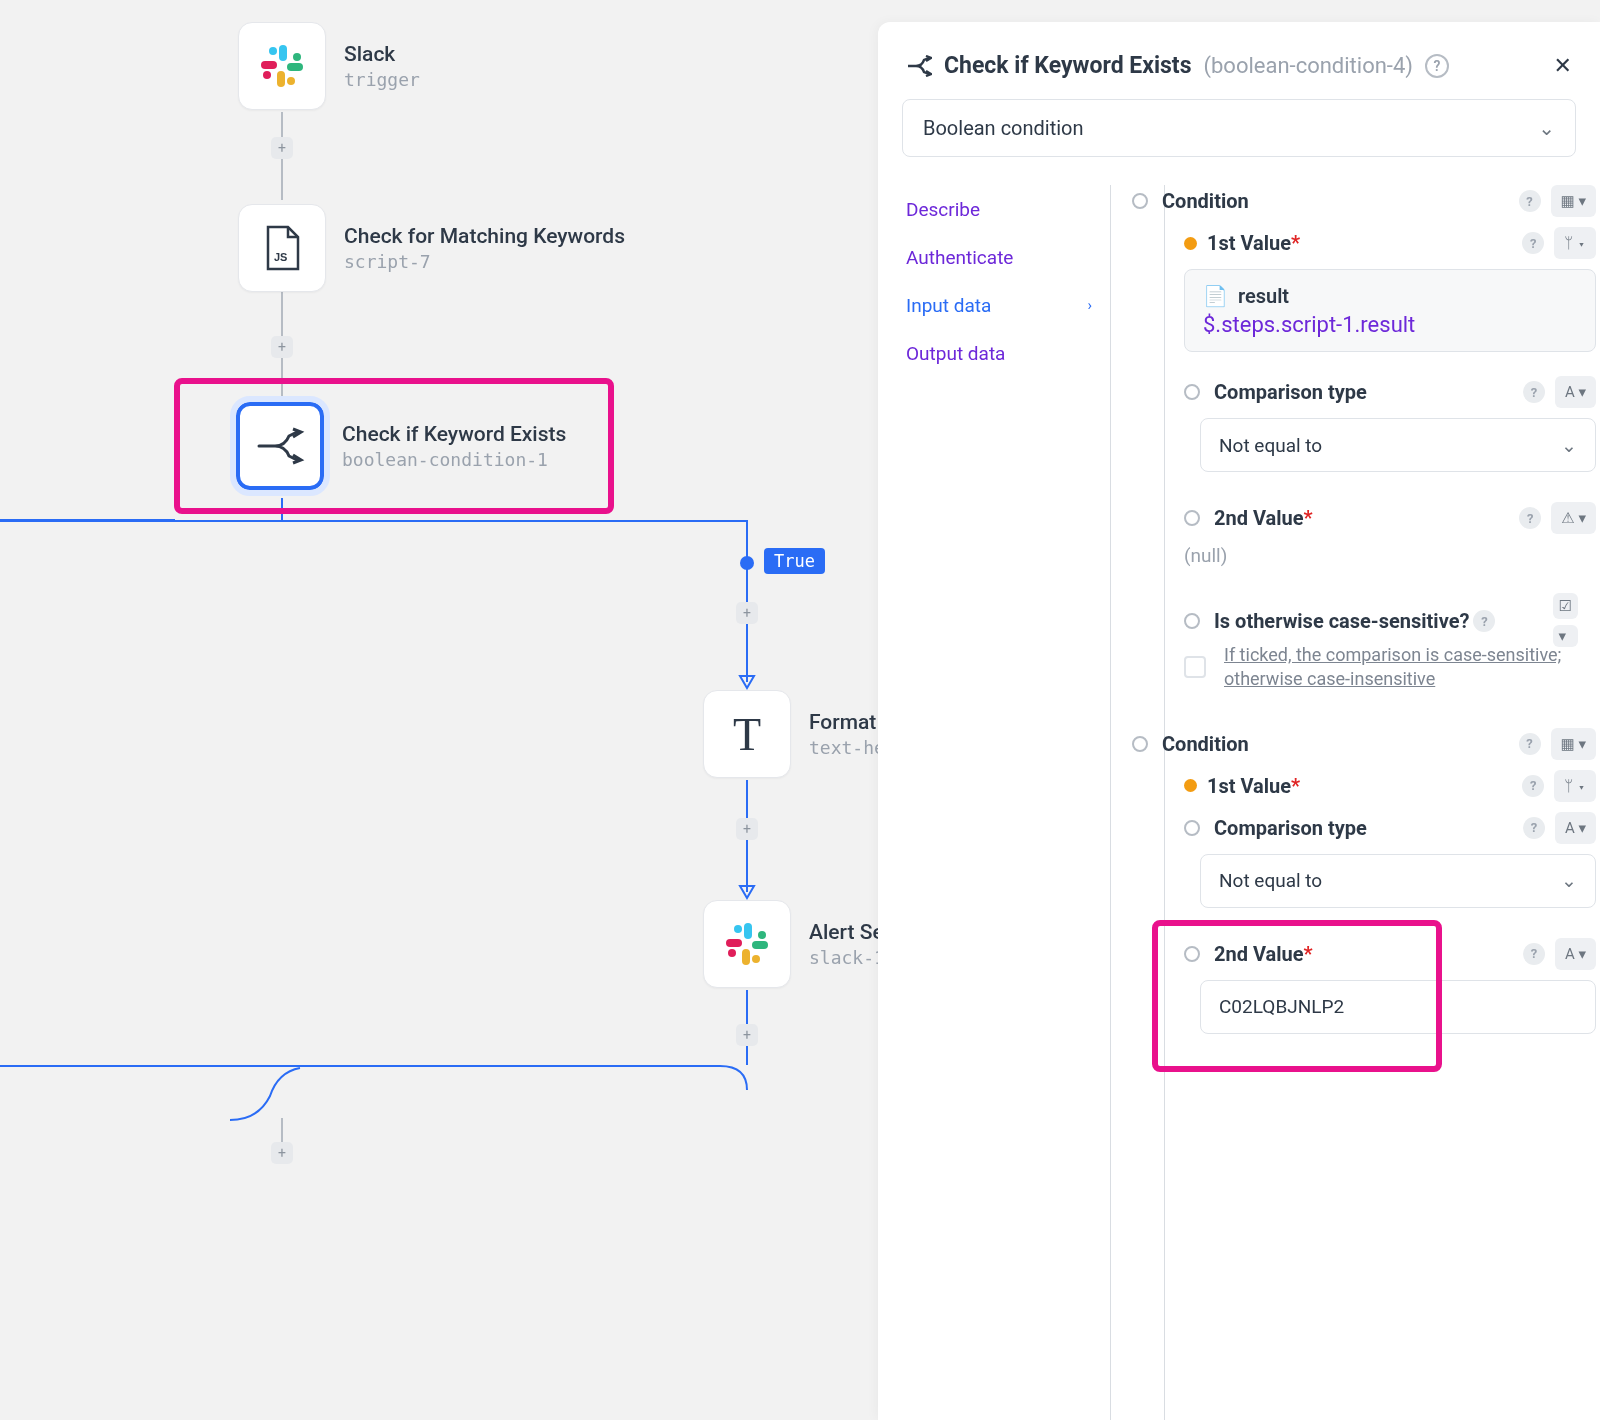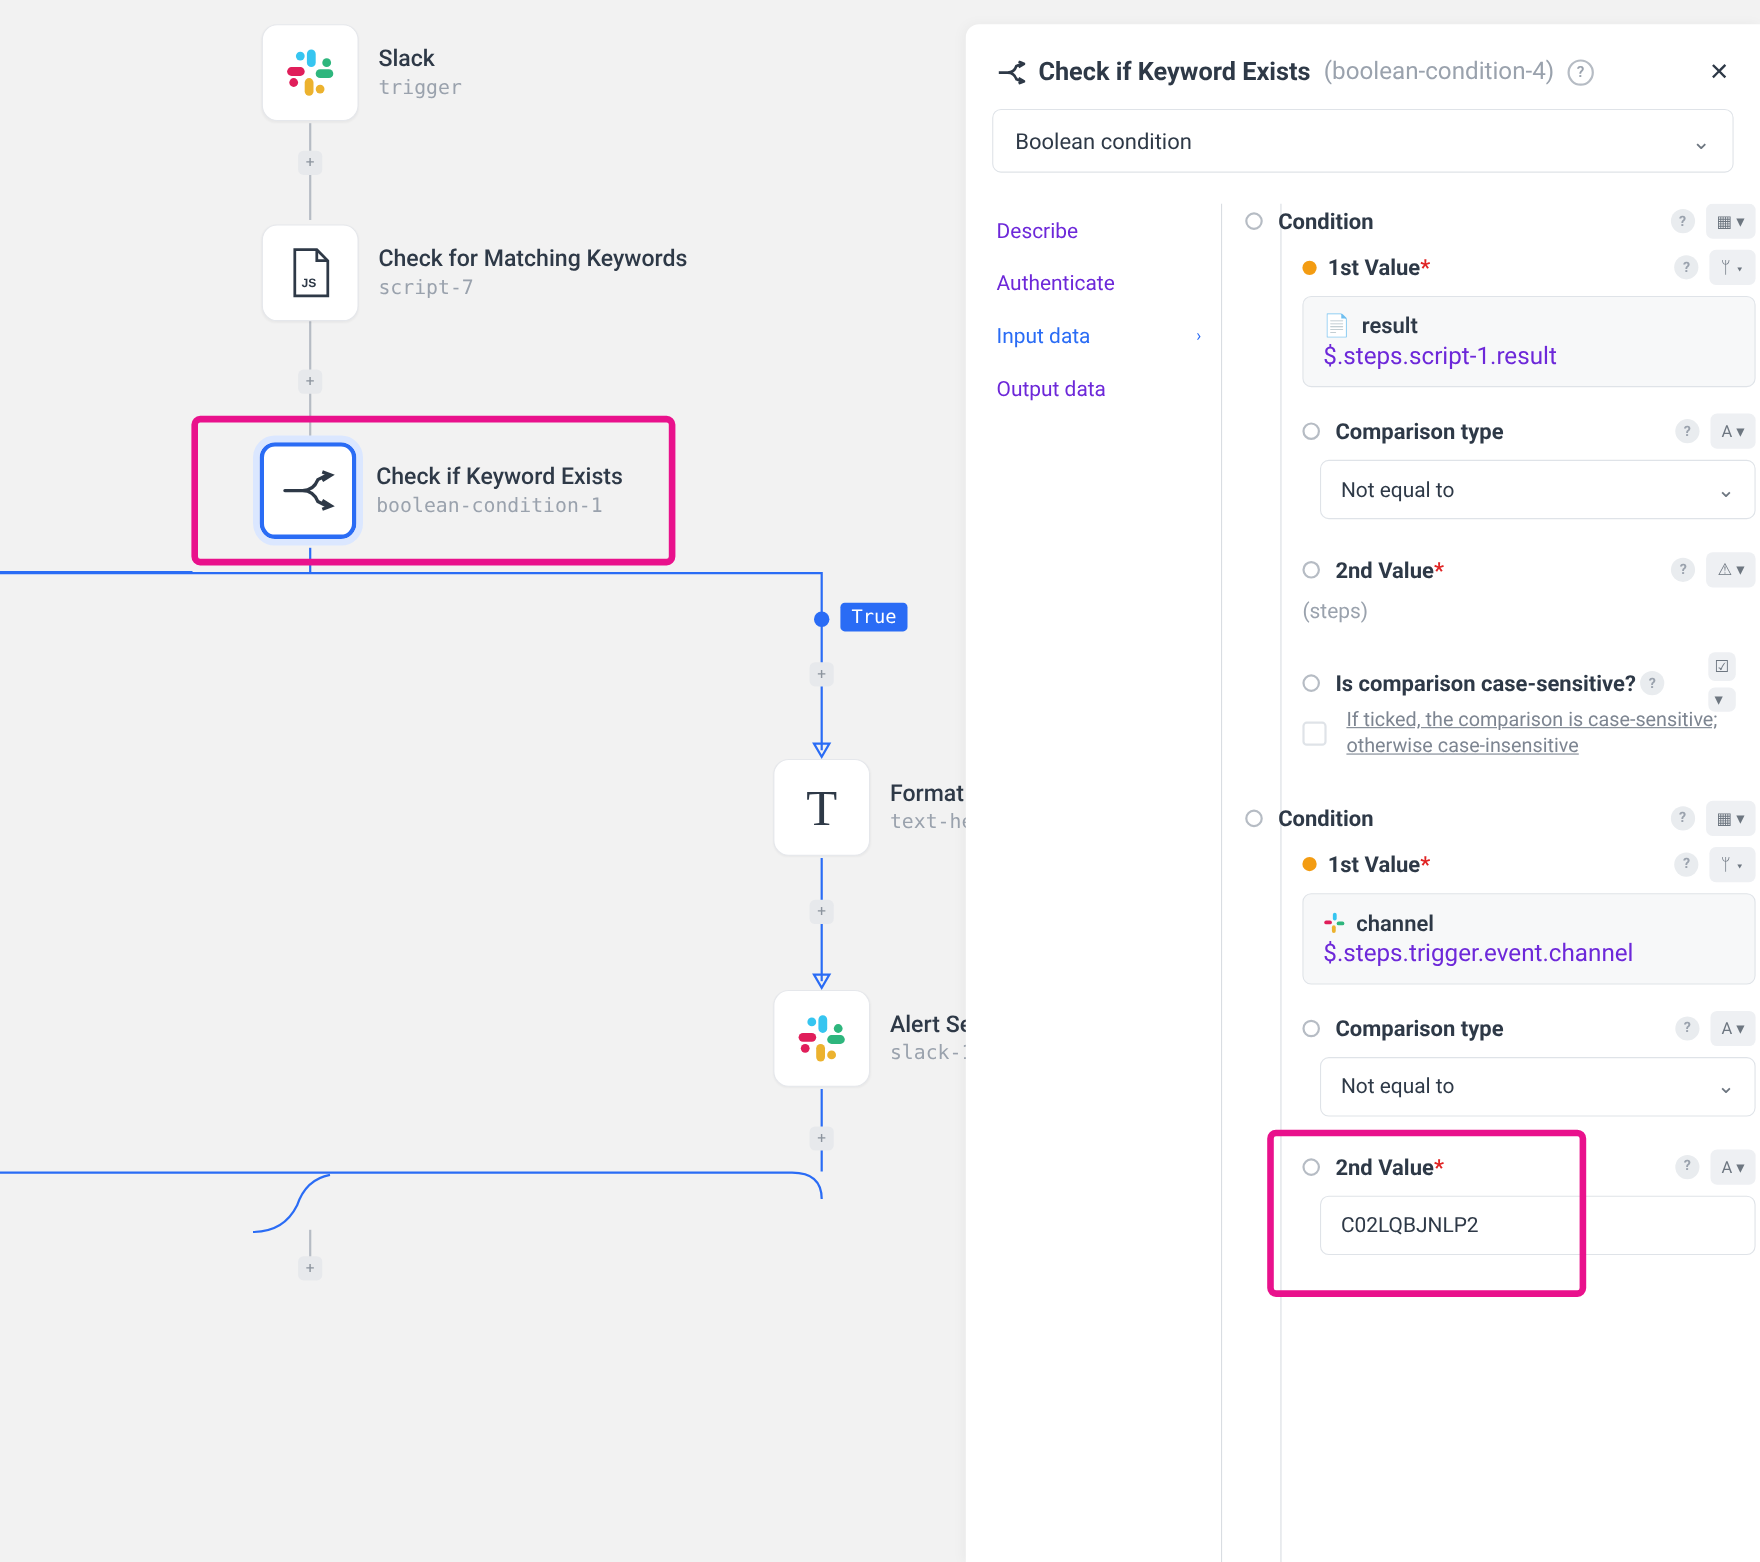--- a/index.html
+++ b/index.html
@@ -276,25 +276,25 @@
         </div>
 
         <div class="row">
           <span class="ring"></span>
           <span class="fname"><span>2nd Value</span><span class="req">*</span></span>
           <div class="tools">
                 <span class="qm">?</span>
                 <span class="tbtn">⚠ ▾</span>
               </div>
         </div>
-        <div class="null">(steps)</div>
+        <div class="null">(null)</div>
 
         <div class="row" style="position:relative">
           <span class="ring"></span>
-          <span class="fname" style="font-weight:700">Is comparison case-sensitive?</span>
+          <span class="fname" style="font-weight:700">Is otherwise case-sensitive?</span>
           <span class="qm" style="margin-left:4px">?</span>
           <div class="side-stack" style="top:-16px; right:18px;">
             <span class="tbtn" style="height:26px; padding:0 6px;">☑</span>
             <span class="tbtn" style="height:22px; padding:0 6px;">▾</span>
           </div>
         </div>
         <div class="row" style="margin-top:10px; margin-bottom:36px;">
           <span class="chk"></span>
           <div class="hint" style="margin-left:18px;">If ticked, the comparison is case-sensitive; otherwise case-insensitive</div>
         </div>
@@ -310,32 +310,20 @@
       </div>
 
       <div class="sec-indent">
         <div class="row">
           <span class="dot-orange"></span>
           <span class="fname"><span>1st Value</span><span class="req">*</span></span>
           <div class="tools">
                 <span class="qm">?</span>
                 <span class="tbtn">ᛘ ▾</span>
               </div>
-        </div>
-        <div class="pill">
-          <div class="pill-title">
-            <svg width="20" height="20" viewBox="0 0 46 46">
-              <rect x="20" y="2" width="8" height="16" rx="4" fill="#36C5F0"></rect>
-                  <rect x="28" y="20" width="16" height="8" rx="4" fill="#2EB67D"></rect>
-                  <rect x="18" y="28" width="8" height="16" rx="4" fill="#ECB22E"></rect>
-                  <rect x="2" y="18" width="16" height="8" rx="4" fill="#E01E5A"></rect>
-            </svg>
-            <span>channel</span>
-          </div>
-          <div class="pill-sub">$.steps.trigger.event.channel</div>
         </div>
 
         <div class="row">
           <span class="ring"></span>
           <span class="fname">Comparison type</span>
           <div class="tools">
                 <span class="qm">?</span>
                 <span class="tbtn">A ▾</span>
               </div>
         </div>

